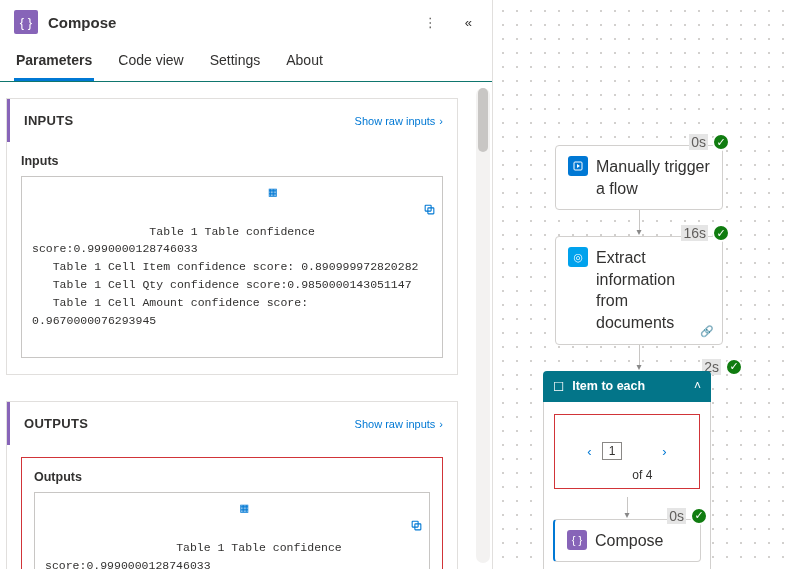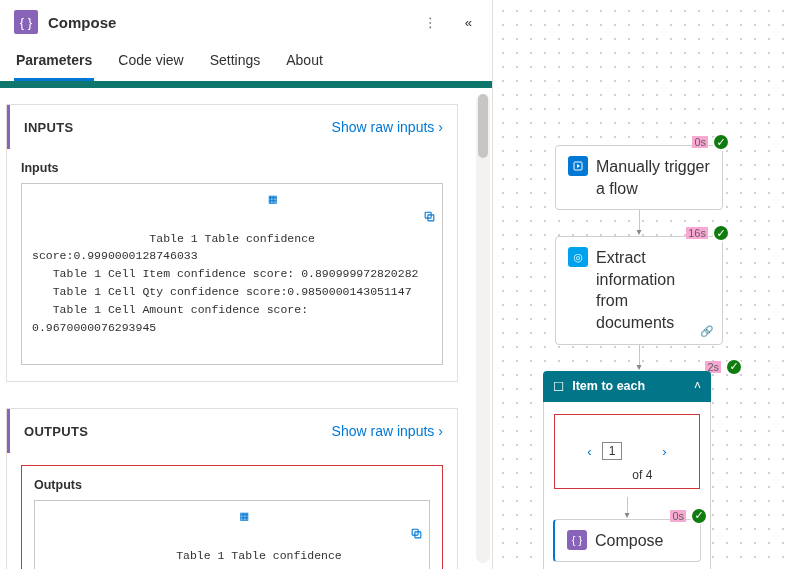--- a/index.html
+++ b/index.html
@@ -9,57 +9,57 @@
   .right-panel { flex: 1; position: relative; overflow: hidden; }
 
   
   .hdr { display: flex; align-items: center; padding: 10px 14px 8px 14px; gap: 10px; }
   .hdr-icon { width: 24px; height: 24px; background: #8764B8; border-radius: 2px; display:flex;align-items:center;justify-content:center;color:#fff;font-size:13px;}
   .hdr-title { font-size: 15px; font-weight: 600; flex:1;}
   .hdr-dots { color:#605e5c; padding:4px 6px; cursor:pointer;}
   .hdr-collapse { color:#323130; padding:4px 6px; cursor:pointer; margin-left:6px;}
 
   
-  .tabs { display:flex; gap:22px; padding: 0 14px; border-bottom:7px solid #0f766e;}
+  .tabs { display:flex; gap:22px; padding: 0 14px; border-bottom:1px solid #0f766e;}
   .tab { padding: 10px 2px 10px 2px; font-size:14px; color:#323130; cursor:pointer; border-bottom:3px solid transparent;}
   .tab.active { border-bottom-color:#0078D4; font-weight:600;}
 
   
   .scrollwrap { position:relative; flex:1; overflow:hidden;}
   .scrollbar-track { position:absolute; right:2px; top:6px; width:14px; height:calc(100% - 12px); background:#f3f2f1; border-radius:7px;}
   .scrollbar-thumb { position:absolute; left:2px; top:0; width:10px; height:64px; background:#c8c6c4; border-radius:5px;}
   .content { position:absolute; left:0; top:0; right:20px; bottom:0; overflow:hidden; padding: 16px 14px 14px 6px;}
 
   
   .card { border:1px solid #e1dfdd; margin-bottom:26px; padding:0; }
   .card.red { border:1px solid #d13438; }
   .card-hdr { display:flex; align-items:center; padding:14px 14px 14px 14px; border-left:3px solid #8764B8;}
   .card-hdr.redline { border-left-color:#8764B8; }
   .card-hdr-title { font-weight:600; font-size:13px; flex:1; letter-spacing:0.3px;}
-  .card-hdr-link { color:#0078D4; font-size:14px; display:flex; align-items:center; gap:4px; cursor:pointer;}
+  .card-hdr-link { color:#0078D4; font-size:11px; display:flex; align-items:center; gap:4px; cursor:pointer;}
   .card-body { padding: 12px 14px 16px 14px;}
   .sec-label { font-size:12.5px; font-weight:600; margin-bottom:8px;}
   .databox { border:1px solid #c8c6c4; padding:10px 10px; font-family: Consolas, "Courier New", monospace; font-size:11.5px; line-height:1.55; color:#323130; position:relative; white-space:pre-wrap;}
   .databox .dbactions { position:absolute; top:6px; right:6px; display:flex; gap:6px;}
   .dbactions span { color:#0078D4; cursor:pointer; font-size:13px;}
 
   
   .canvas { position:absolute; inset:0; background-image: radial-gradient(#d2d0ce 1px, transparent 1px); background-size: 14px 14px; background-position: 4px 4px;}
   .canvas-sep { position:absolute; left:0; top:0; width:1px; height:100%; background:#e1dfdd;}
   .flow { position:absolute; left:50%; transform:translateX(-50%); top:145px; width:168px; display:flex; flex-direction:column; align-items:center;}
   .node { width:168px; background:#fff; border:1px solid #d2d0ce; border-radius:4px; position:relative; padding:10px 12px 10px 12px; display:flex; gap:8px; align-items:flex-start; margin: 0;}
   .node .nicon { width:20px; height:20px; border-radius:3px; display:flex; align-items:center; justify-content:center; color:#fff; font-size:11px; flex-shrink:0;}
   .node .nlabel { font-size:16px; line-height:1.35; }
   .node.trigger .nicon { background:#0078D4;}
   .node.extract .nicon { background:#00A2ED;}
   .node.compose .nicon { background:#8764B8;}
   .node.compose { border-left:2px solid #0078D4;}
   .link-icon { position:absolute; right:8px; bottom:6px; color:#888; font-size:11px;}
   .badge { position:absolute; top:-13px; right:-8px; display:flex; align-items:center; gap:4px;}
-  .badge-time { font-size:11px; color:#605e5c; background:#f9a8d4; padding:0 2px;text-align:right;}
+  .badge-time { font-size:14px; color:#605e5c; background:#e5e5e5; padding:0 2px;text-align:right;}
   .badge-check { width:18px; height:18px; border-radius:50%; background:#107C10; display:flex; align-items:center; justify-content:center; color:#fff; font-size:11px; border:2px solid #fff;}
   .connector { width:1px; height:26px; display:flex; flex-direction:column; align-items:center; justify-content:flex-start;}
   .connector .line { flex:1; width:1px; background:#c8c6c4;}
   .connector .arrow { color:#888; font-size:10px; line-height:8px; margin-top:-2px;}
 
   .loop-hdr { width:168px; background:#037589; color:#fff; border-radius:4px 4px 0 0; padding:8px 10px; display:flex; align-items:center; gap:8px; font-size:12.5px; position:relative;}
   .loop-hdr .chev { margin-left:auto; font-size:12px;}
   .loop-body { width:168px; background:#fff; border:1px solid #d2d0ce; border-top:none; border-radius:0 0 4px 4px; padding:12px 10px 16px 10px; display:flex; flex-direction:column; align-items:center;}
   .pager { border:1px solid #d13438; width:100%; padding:6px 0; display:flex; align-items:center; justify-content:center; gap:10px; color:#0078D4; font-size:13px; margin-bottom:8px;}
   .pager .pnum { border:1px solid #8a8886; color:#323130; padding:1px 6px; font-size:12px; min-width:20px; text-align:center;}

